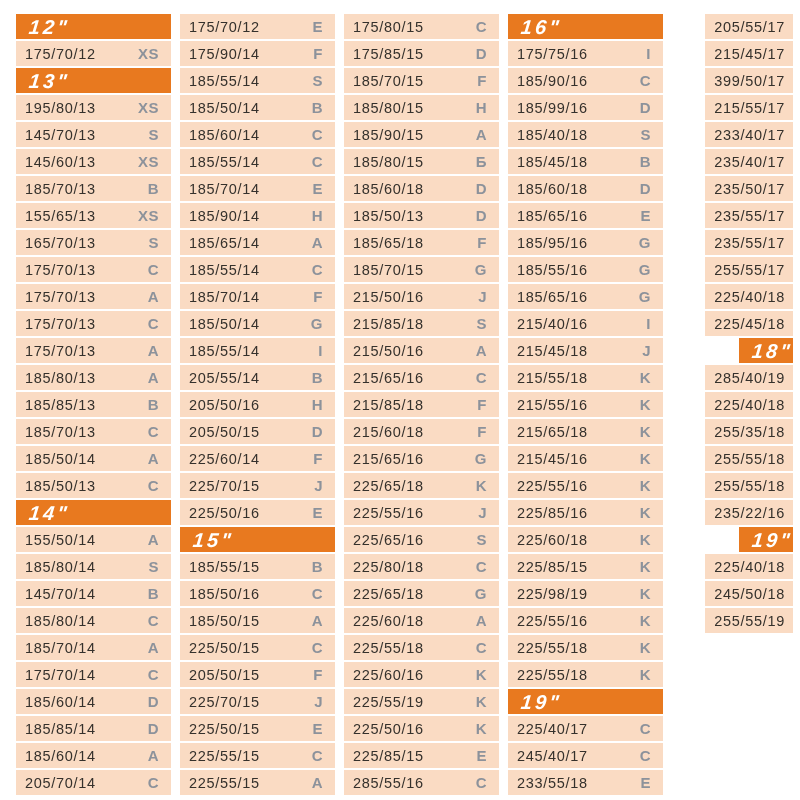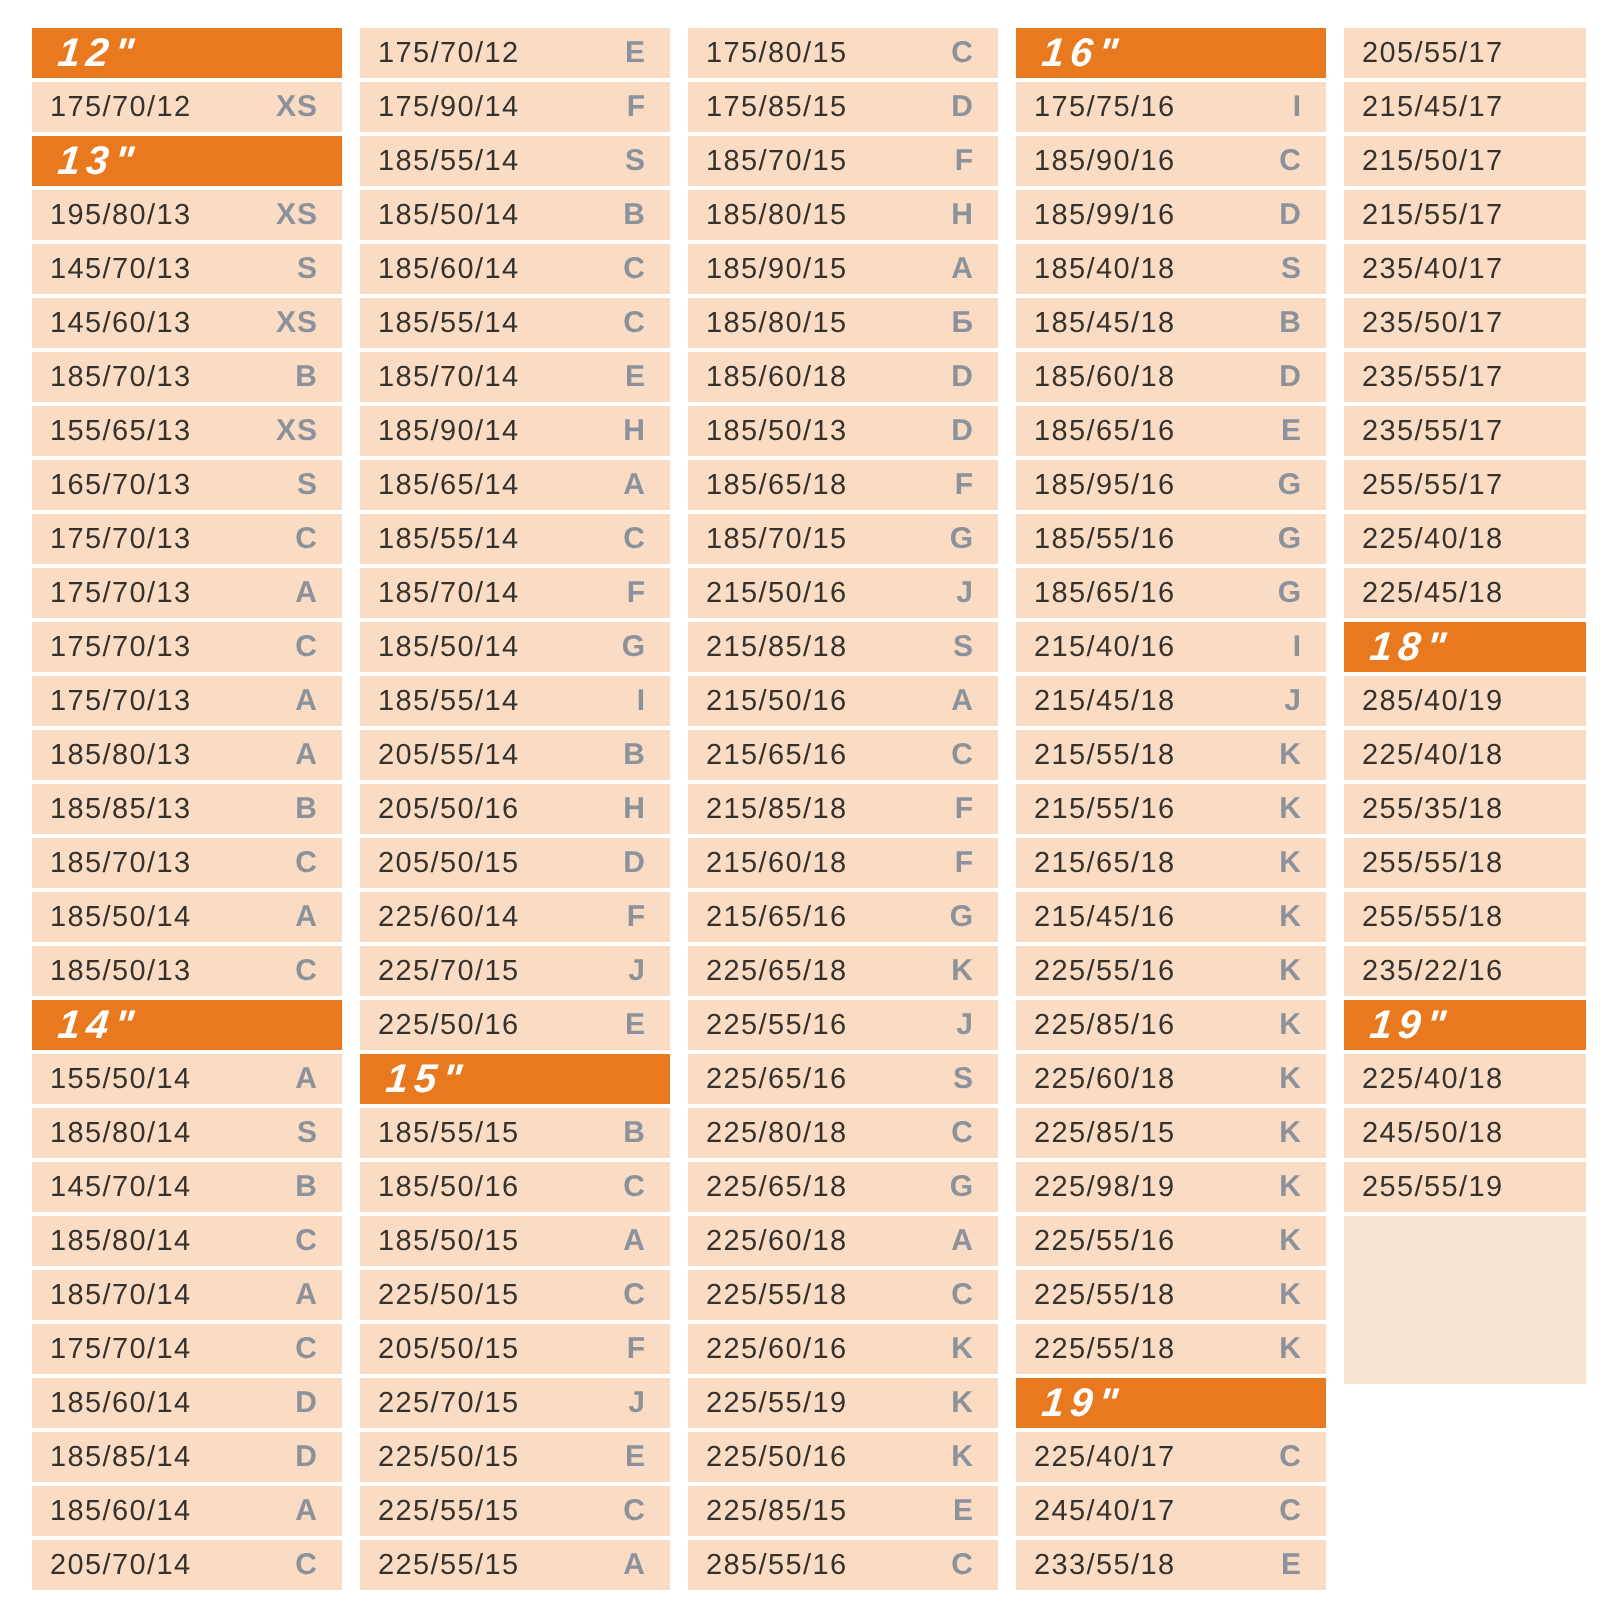--- a/index.html
+++ b/index.html
@@ -15,21 +15,21 @@
     padding: 14px 0 0 16px;
     gap: 9px;
     width: 800px; height: 800px;
   }
   .column {
     display: flex;
     flex-direction: column;
     width: 155px;
     flex: 0 0 auto;
   }
-  .column.narrow { width: 121px; }
+  .column.narrow { width: 121px; align-items: flex-end; }
   .slot {
     height: 25px;
     margin-bottom: 2px;
     display: flex;
     align-items: center;
     flex: 0 0 auto;
   }
   .row {
     background: #FADBC3;
     justify-content: space-between;
@@ -538,24 +538,27 @@
       </div>
     </div>
     <div class="column narrow">
       <div class="slot row">
         <span class="size">205/55/17</span>
       </div>
       <div class="slot row">
         <span class="size">215/45/17</span>
       </div>
       <div class="slot row">
-        <span class="size">215/50/17</span>
+        <span class="size">399/50/17</span>
       </div>
       <div class="slot row">
         <span class="size">215/55/17</span>
+      </div>
+      <div class="slot row">
+        <span class="size">233/40/17</span>
       </div>
       <div class="slot row">
         <span class="size">235/40/17</span>
       </div>
       <div class="slot row">
         <span class="size">235/50/17</span>
       </div>
       <div class="slot row">
         <span class="size">235/55/17</span>
       </div>

